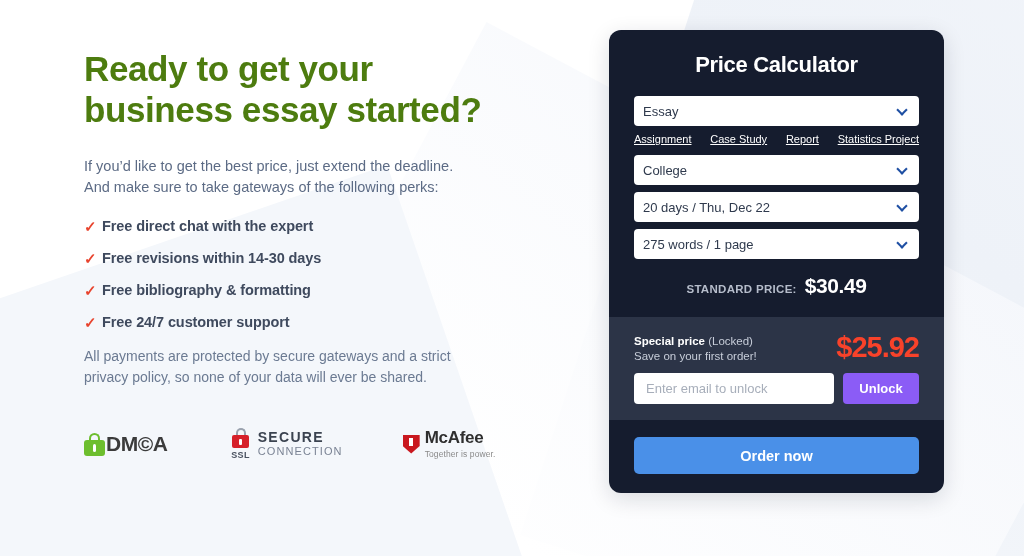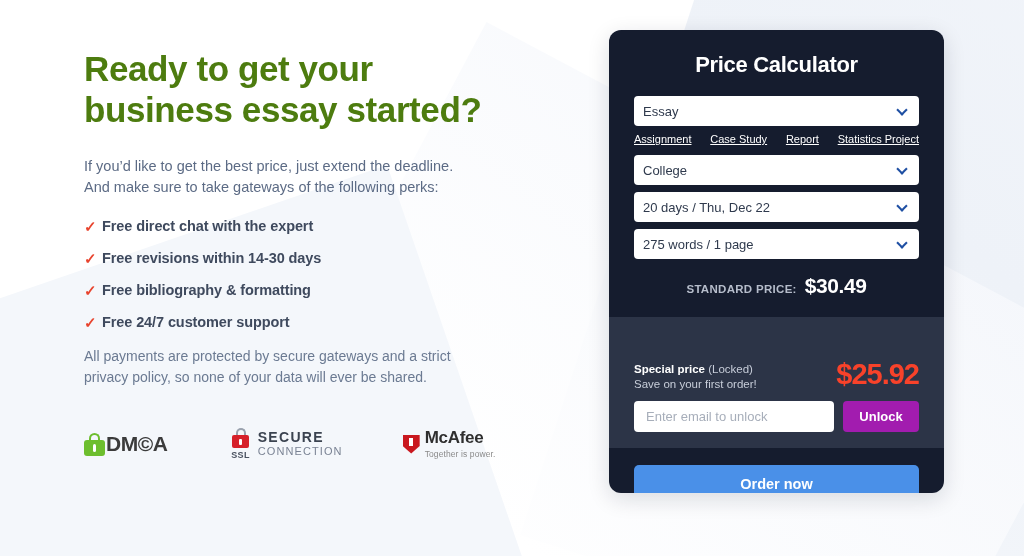--- a/index.html
+++ b/index.html
@@ -289,23 +289,22 @@
     letter-spacing: -0.4px;
   }
 
   
   .calc-special {
     background: #2c3447;
     padding: 14px 25px 16px 25px;
   }
   .sp-row {
     display: flex;
-    align-items: flex-start;
+    align-items: center;
     justify-content: space-between;
-    margin-top: 28px;
   }
   .sp-label-strong {
     font-size: 11.5px; font-weight: bold; color: #ffffff;
   }
   .sp-label-light {
     font-size: 11.5px; font-weight: normal; color: #c7cdd9;
   }
   .sp-sub {
     font-size: 11.5px; color: #c7cdd9; margin-top: 1px;
   }
@@ -326,21 +325,21 @@
     padding: 0 12px;
     font-size: 13px;
     color: #2f3a4d;
     font-family: "Liberation Sans", sans-serif;
     outline: none;
   }
   .sp-email::placeholder { color: #a7aeba; }
   .sp-unlock {
     width: 86px; height: 31px;
     margin-left: 9px;
-    background: #a21caf;
+    background: #8b5cf6;
     border: none; border-radius: 4px;
     color: #ffffff;
     font-size: 13px; font-weight: bold;
     font-family: "Liberation Sans", sans-serif;
     cursor: pointer;
   }
 
   
   .calc-bottom { padding: 17px 25px 20px 25px; }
   .order-btn {

